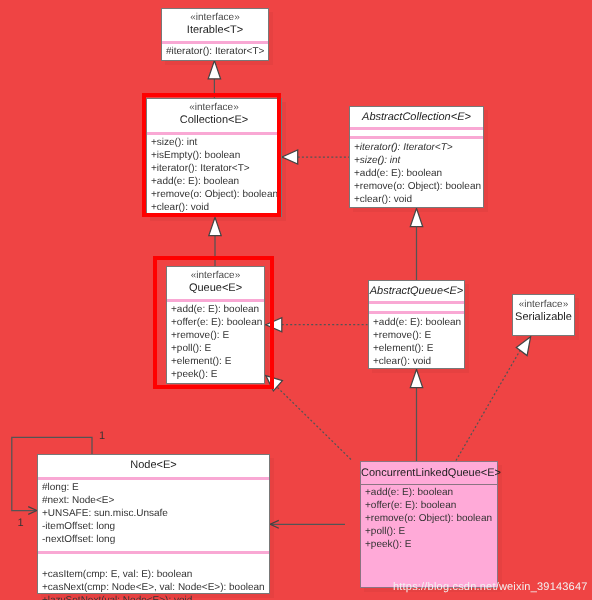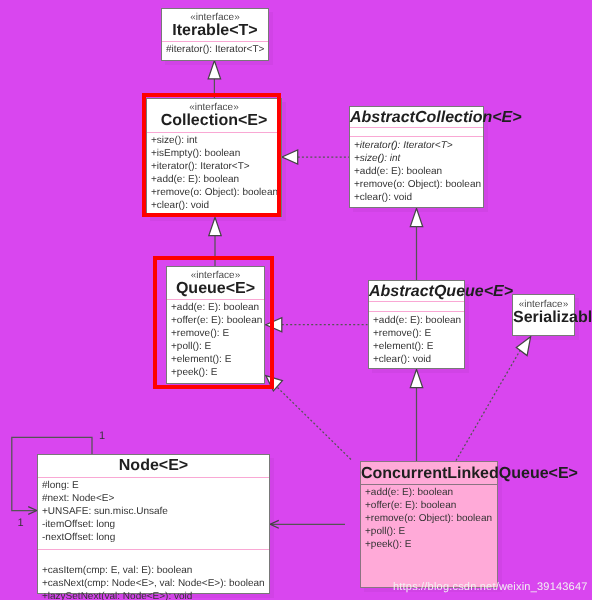--- a/index.html
+++ b/index.html
@@ -1,28 +1,28 @@
 <!DOCTYPE html>
 <html><head>
 <meta charset="utf-8">
 <title>UML Class Diagram</title>
 <style>
   html,body{margin:0;padding:0;background:#fff;}
   body{width:592px;height:600px;overflow:hidden;font-family:"Liberation Sans",sans-serif;-webkit-font-smoothing:antialiased;text-rendering:geometricPrecision;}
-  #stage{position:relative;width:592px;height:600px;background:#d946ef;}
+  #stage{position:relative;width:592px;height:600px;background:#ef4444;}
   svg.conn{position:absolute;left:0;top:0;width:592px;height:600px;overflow:visible;}
   .uml{position:absolute;box-sizing:border-box;border:1px solid #787878;background:#fff;
        box-shadow:4px 4px 0 rgba(0,0,0,0.035);z-index:3;}
   .uml.pink{background:#ffaad8;border:1px solid #8b7482;}
   .cmpt{box-sizing:border-box;}
-  .cmpt + .cmpt{border-top:1px solid #f9a8d4;}
+  .cmpt + .cmpt{border-top:3px solid #f9a8d4;}
   .uml.pink .cmpt + .cmpt{border-top:1px solid #8b7482;}
   .hdr{text-align:center;padding-top:3px;padding-bottom:4px;}
   .stereo{font-size:10px;line-height:12px;color:#4a4a4a;}
-  .cname{font-size:16px;line-height:13px;font-weight:bold;color:#1f1f1f;}
+  .cname{font-size:11px;line-height:13px;font-weight:normal;color:#1f1f1f;}
   .cname.ital{font-style:italic;}
   .rows{padding:1px 0 3px 4px;}
   .rows div{font-size:10px;line-height:13px;color:#333;white-space:nowrap;}
   .rows div.ital{font-style:italic;}
   .empty{height:9px;}
   .mult{position:absolute;font-size:11px;line-height:11px;color:#333;z-index:4;}
   .wm{position:absolute;font-size:11px;color:#f2f2f2;white-space:nowrap;z-index:5;letter-spacing:0.2px;}
   .redbox{position:absolute;border:4px solid #ff0000;box-sizing:border-box;z-index:6;pointer-events:none;}
 </style>
 </head>

